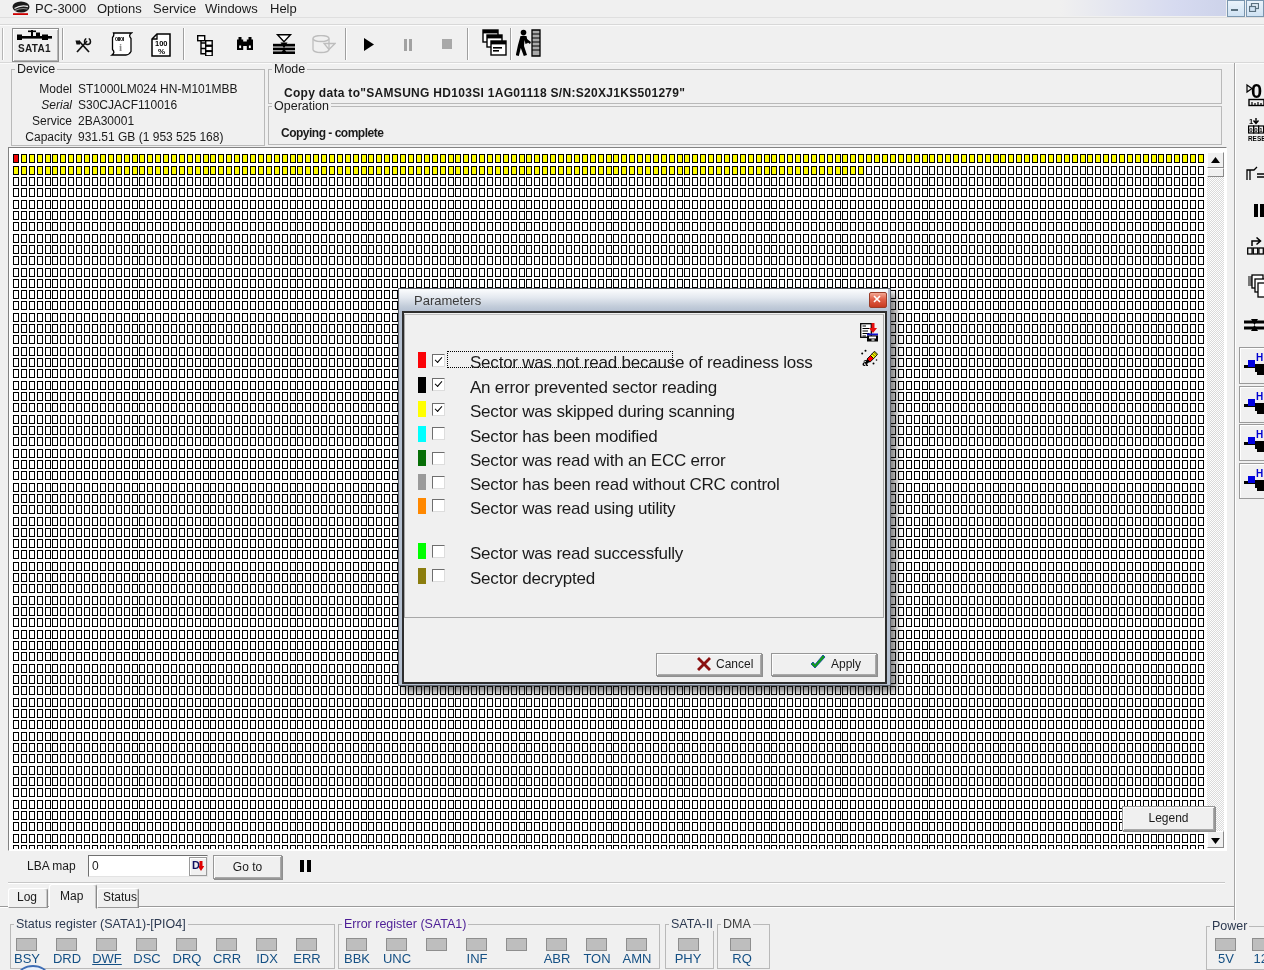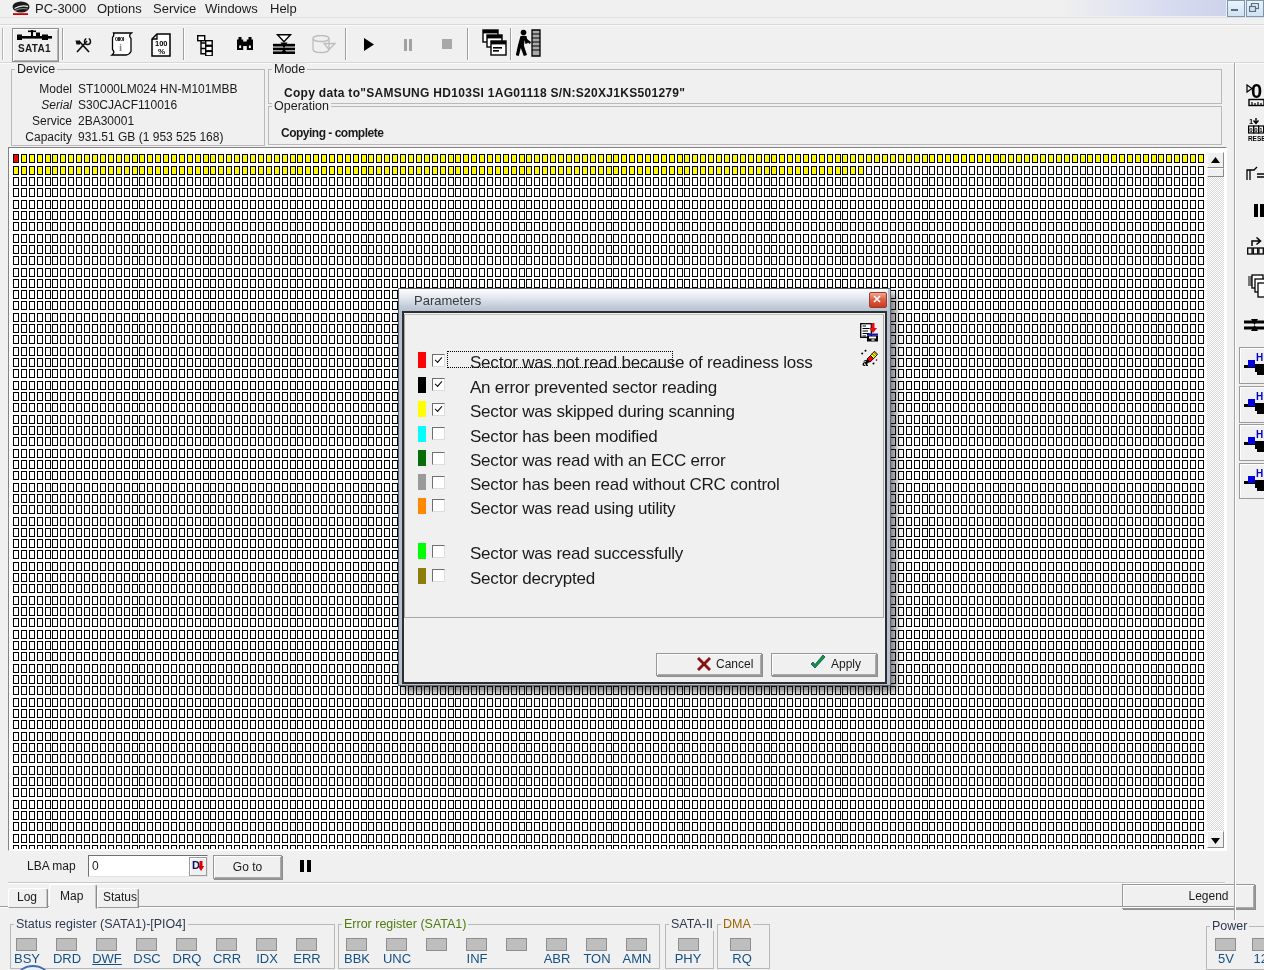--- a/index.html
+++ b/index.html
@@ -736,21 +736,21 @@
 <div class="abs" style="left:88px;top:855px;width:118px;height:20px;background:#fff;border:1px solid;border-color:#707070 #e3e3e3 #e3e3e3 #707070;"></div>
 <div class="abs" style="left:92px;top:859px;font-size:12px;">0</div>
 <div class="abs" style="left:189px;top:857px;width:16px;height:17px;background:#f0f0f0;border:1px solid #9a9a9a;box-shadow:inset 1px 1px 0 #fff;"></div>
 <div class="abs" style="left:192px;top:859px;font-size:11px;font-weight:bold;color:#101060;">D</div>
 <svg class="abs" style="left:199px;top:861px" width="5" height="10">
     <path d="M1 0 h3 v5 h1.8 L2.5 10 L-0.8 5 H1 Z" fill="#e00000" transform="translate(-0.5,0)"></path>
   </svg>
 <div class="btn" style="left:213px;top:855px;width:67px;height:22px;line-height:22px;">Go to</div>
 <div class="abs" style="left:300px;top:860px;width:4px;height:12px;background:#000;"></div>
 <div class="abs" style="left:307px;top:860px;width:4px;height:12px;background:#000;"></div>
-<div class="btn" style="left:1122px;top:884px;width:91px;height:23px;line-height:23px;padding-left:40px;">Legend</div>
+<div class="btn" style="left:1122px;top:806px;width:91px;height:23px;line-height:23px;">Legend</div>
 <div class="abs" style="left:8px;top:882px;width:1217px;height:1px;background:#c7c7c7;border-bottom:1px solid #fff;"></div>
 
 <div class="abs" style="left:0px;top:906px;width:1234px;height:1px;background:#9a9a9a;border-bottom:1px solid #fff;"></div>
 <div class="abs" style="left:8px;top:888px;width:38px;height:18px;background:#f0f0f0;border:1px solid;border-color:#fff #8a8a8a #9a9a9a #fff;border-radius:3px 3px 0 0;box-shadow:inset -1px 0 0 #c9c9c9;"></div>
 <div class="abs" style="left:17px;top:890px;font-size:12px;">Log</div>
 <div class="abs" style="left:49px;top:884px;width:46px;height:23px;background:#f0f0f0;border:1px solid;border-color:#fff #8a8a8a #f0f0f0 #fff;border-radius:3px 3px 0 0;box-shadow:inset -1px 0 0 #c9c9c9;"></div>
 <div class="abs" style="left:60px;top:889px;font-size:12px;">Map</div>
 <div class="abs" style="left:97px;top:888px;width:40px;height:18px;background:#f0f0f0;border:1px solid;border-color:#fff #8a8a8a #9a9a9a #fff;border-radius:3px 3px 0 0;box-shadow:inset -1px 0 0 #c9c9c9;"></div>
 <div class="abs" style="left:103px;top:890px;font-size:12px;">Status</div>
 
@@ -768,21 +768,21 @@
 <div class="blab" style="left:5px;top:951px;">BSY</div>
 <div class="blab" style="left:45px;top:951px;">DRD</div>
 <div class="blab" style="left:85px;top:951px;text-decoration:underline;">DWF</div>
 <div class="blab" style="left:125px;top:951px;">DSC</div>
 <div class="blab" style="left:165px;top:951px;">DRQ</div>
 <div class="blab" style="left:205px;top:951px;">CRR</div>
 <div class="blab" style="left:245px;top:951px;">IDX</div>
 <div class="blab" style="left:285px;top:951px;">ERR</div>
 <div class="abs" style="left:18px;top:965px;width:26px;height:16px;border:2.5px solid #3e6db5;border-radius:50%;background:#e8f0fb;"></div>
 <div class="grp" style="left:338px;top:924px;width:320px;height:43px;">
-    <span class="cap" style="color:#4d7c0f;">Error register (SATA1)</span>
+    <span class="cap" style="color:#4c1d95;">Error register (SATA1)</span>
   </div>
 <div class="led" style="left:346px;top:938px;"></div>
 <div class="led" style="left:386px;top:938px;"></div>
 <div class="led" style="left:426px;top:938px;"></div>
 <div class="led" style="left:466px;top:938px;"></div>
 <div class="led" style="left:506px;top:938px;"></div>
 <div class="led" style="left:546px;top:938px;"></div>
 <div class="led" style="left:586px;top:938px;"></div>
 <div class="led" style="left:626px;top:938px;"></div>
 <div class="blab" style="left:335px;top:951px;">BBK</div>
@@ -790,21 +790,21 @@
 <div class="blab" style="left:455px;top:951px;">INF</div>
 <div class="blab" style="left:535px;top:951px;">ABR</div>
 <div class="blab" style="left:575px;top:951px;">TON</div>
 <div class="blab" style="left:615px;top:951px;">AMN</div>
 <div class="grp" style="left:665px;top:924px;width:47px;height:43px;">
     <span class="cap" style="color:#2c3950;">SATA-II</span>
   </div>
 <div class="led" style="left:678px;top:938px;"></div>
 <div class="blab" style="left:666px;top:951px;">PHY</div>
 <div class="grp" style="left:717px;top:924px;width:51px;height:43px;">
-    <span class="cap" style="color:#a16207;">DMA</span>
+    <span class="cap" style="color:#404040;">DMA</span>
   </div>
 <div class="led" style="left:730px;top:938px;"></div>
 <div class="blab" style="left:720px;top:951px;">RQ</div>
 <div class="grp" style="left:1206px;top:926px;width:70px;height:42px;">
     <span class="cap" style="color:#2c3950;">Power</span>
   </div>
 <div class="led" style="left:1215px;top:938px;"></div>
 <div class="led" style="left:1252px;top:938px;"></div>
 <div class="blab" style="left:1204px;top:951px;">5V</div>
 <div class="blab" style="left:1243px;top:951px;">12V</div>

